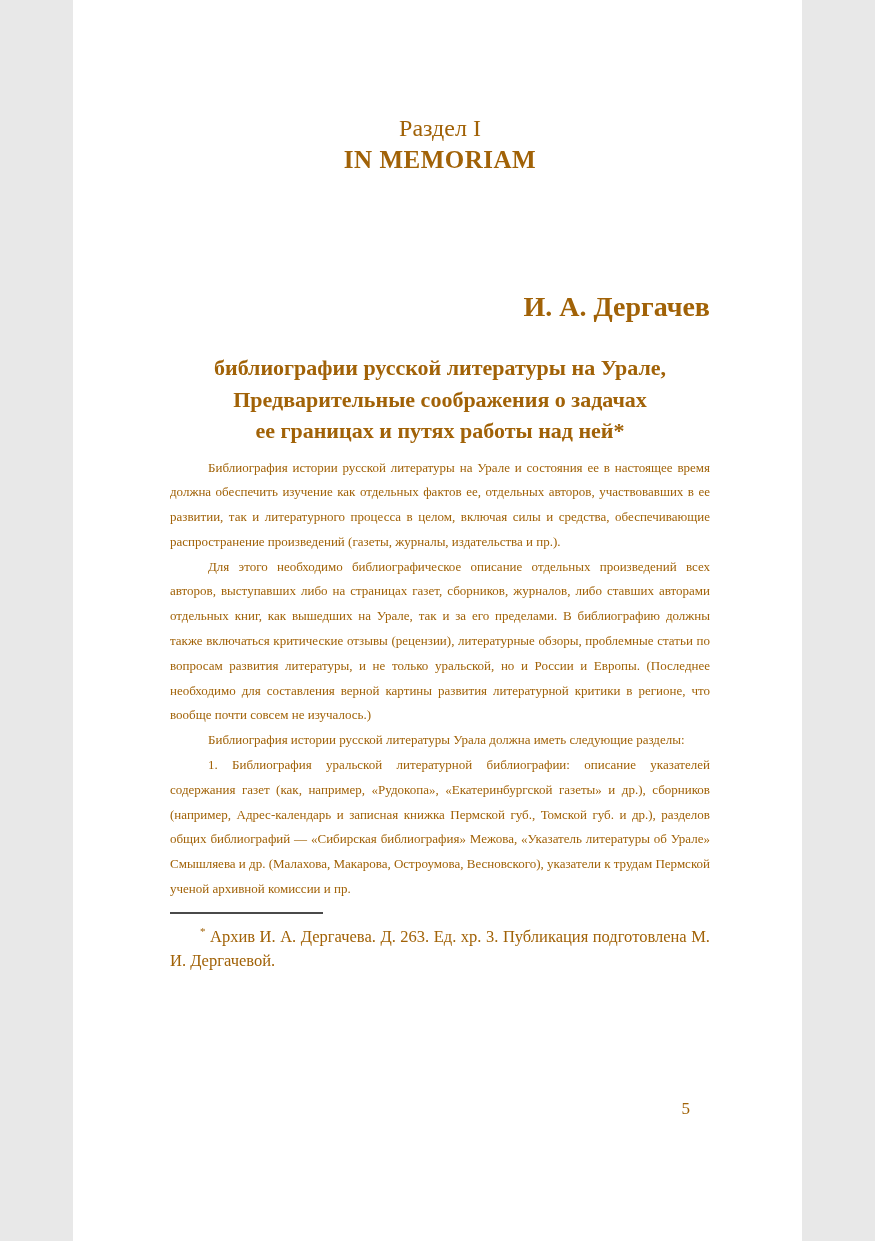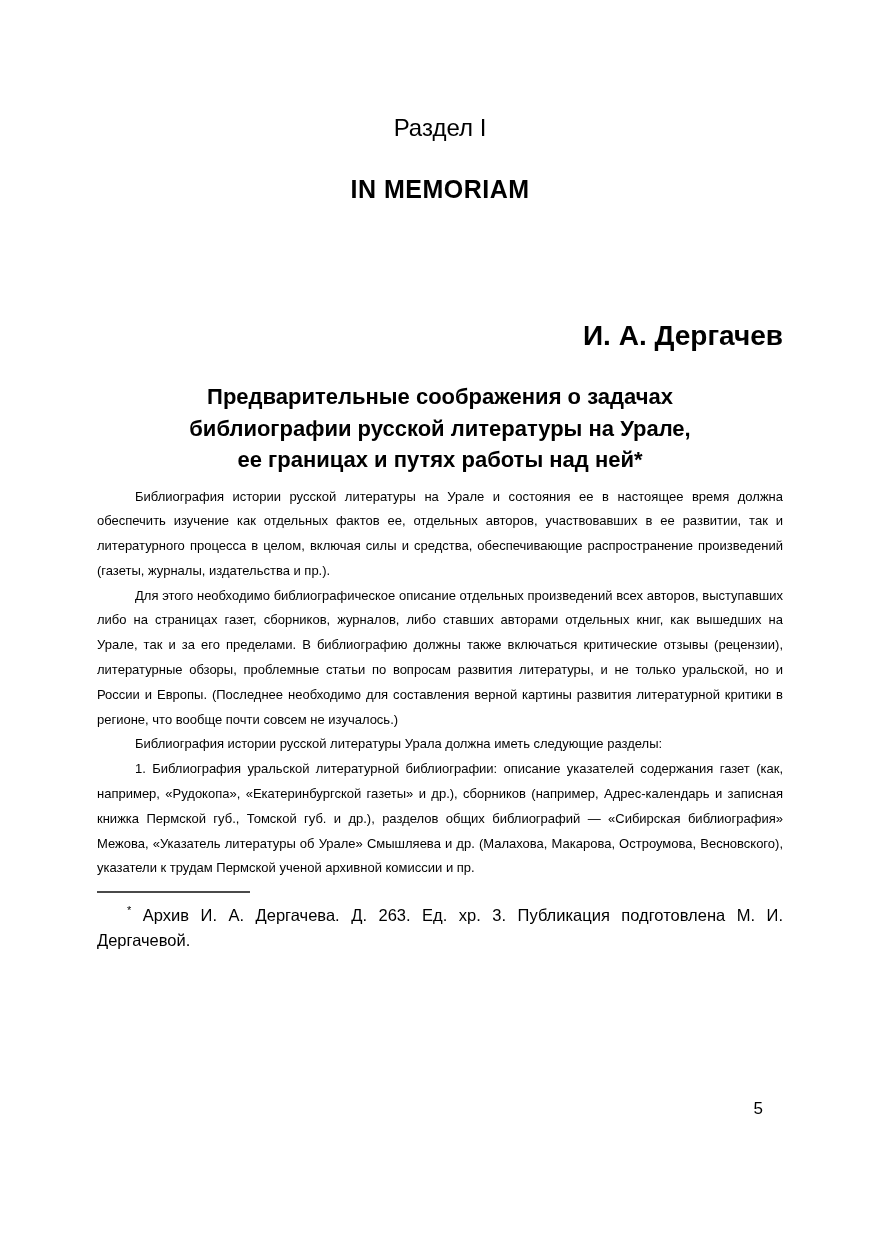--- a/index.html
+++ b/index.html
@@ -1,30 +1,30 @@
 <!DOCTYPE html>
 <html><head>
 <meta charset="utf-8">
 <style>
   * { margin: 0; padding: 0; box-sizing: border-box; }
   html, body { background: #e8e8e8; }
   .page {
     position: relative;
-    width: 875px;
+    width: 729px;
     height: 1241px;
     margin: 0 auto;
     background: #ffffff;
-    color: #000000;
-    font-family: Liberation Sans, sans-serif;
+    color: #a16207;
+    font-family: Liberation Serif, serif;
     padding: 0 92px 0 97px;
     overflow: hidden;
   }
   .section-heading { margin-top: 112px; text-align: center; }
   .section-label { font-size: 24px; line-height: 32px; font-weight: normal; }
-  .section-title { font-size: 25px; line-height: 32px; font-weight: bold; letter-spacing: 0.5px; margin-top: 29px; }
+  .section-title { font-size: 25px; line-height: 32px; font-weight: bold; letter-spacing: 0.5px; }
   .author {
     margin-top: 118px;
     text-align: right;
     font-weight: bold;
     font-size: 28px;
     line-height: 26px;
   }
   .article-title {
     margin-top: 32px;
     text-align: center;
@@ -72,22 +72,22 @@
 <div class="page">
 
   <div class="section-heading">
     <div class="section-label">Раздел I</div>
     <div class="section-title">IN MEMORIAM</div>
   </div>
 
   <div class="author">И. А. Дергачев</div>
 
   <h1 class="article-title">
+    <span>библиографии русской литературы на Урале,</span>
     <span>Предварительные соображения о задачах</span>
-    <span>библиографии русской литературы на Урале,</span>
     <span>ее границах и путях работы над ней*</span>
   </h1>
 
   <div class="body-text">
     <p>Библиография истории русской литературы на Урале и состояния ее в настоящее время должна обеспечить изучение как отдельных фактов ее, отдельных авторов, участвовавших в ее развитии, так и литературного процесса в целом, включая силы и средства, обеспечивающие распространение произведений (газеты, журналы, издательства и пр.).</p>
     <p>Для этого необходимо библиографическое описание отдельных произведений всех авторов, выступавших либо на страницах газет, сборников, журналов, либо ставших авторами отдельных книг, как вышедших на Урале, так и за его пределами. В библиографию должны также включаться критические отзывы (рецензии), литературные обзоры, проблемные статьи по вопросам развития литературы, и не только уральской, но и России и Европы. (Последнее необходимо для составления верной картины развития литературной критики в регионе, что вообще почти совсем не изучалось.)</p>
     <p>Библиография истории русской литературы Урала должна иметь следующие разделы:</p>
     <p>1. Библиография уральской литературной библиографии: описание указателей содержания газет (как, например, «Рудокопа», «Екатеринбургской газеты» и др.), сборников (например, Адрес-календарь и записная книжка Пермской губ., Томской губ. и др.), разделов общих библиографий — «Сибирская библиография» Межова, «Указатель литературы об Урале» Смышляева и др. (Малахова, Макарова, Остроумова, Весновского), указатели к трудам Пермской ученой архивной комиссии и пр.</p>
   </div>
 

